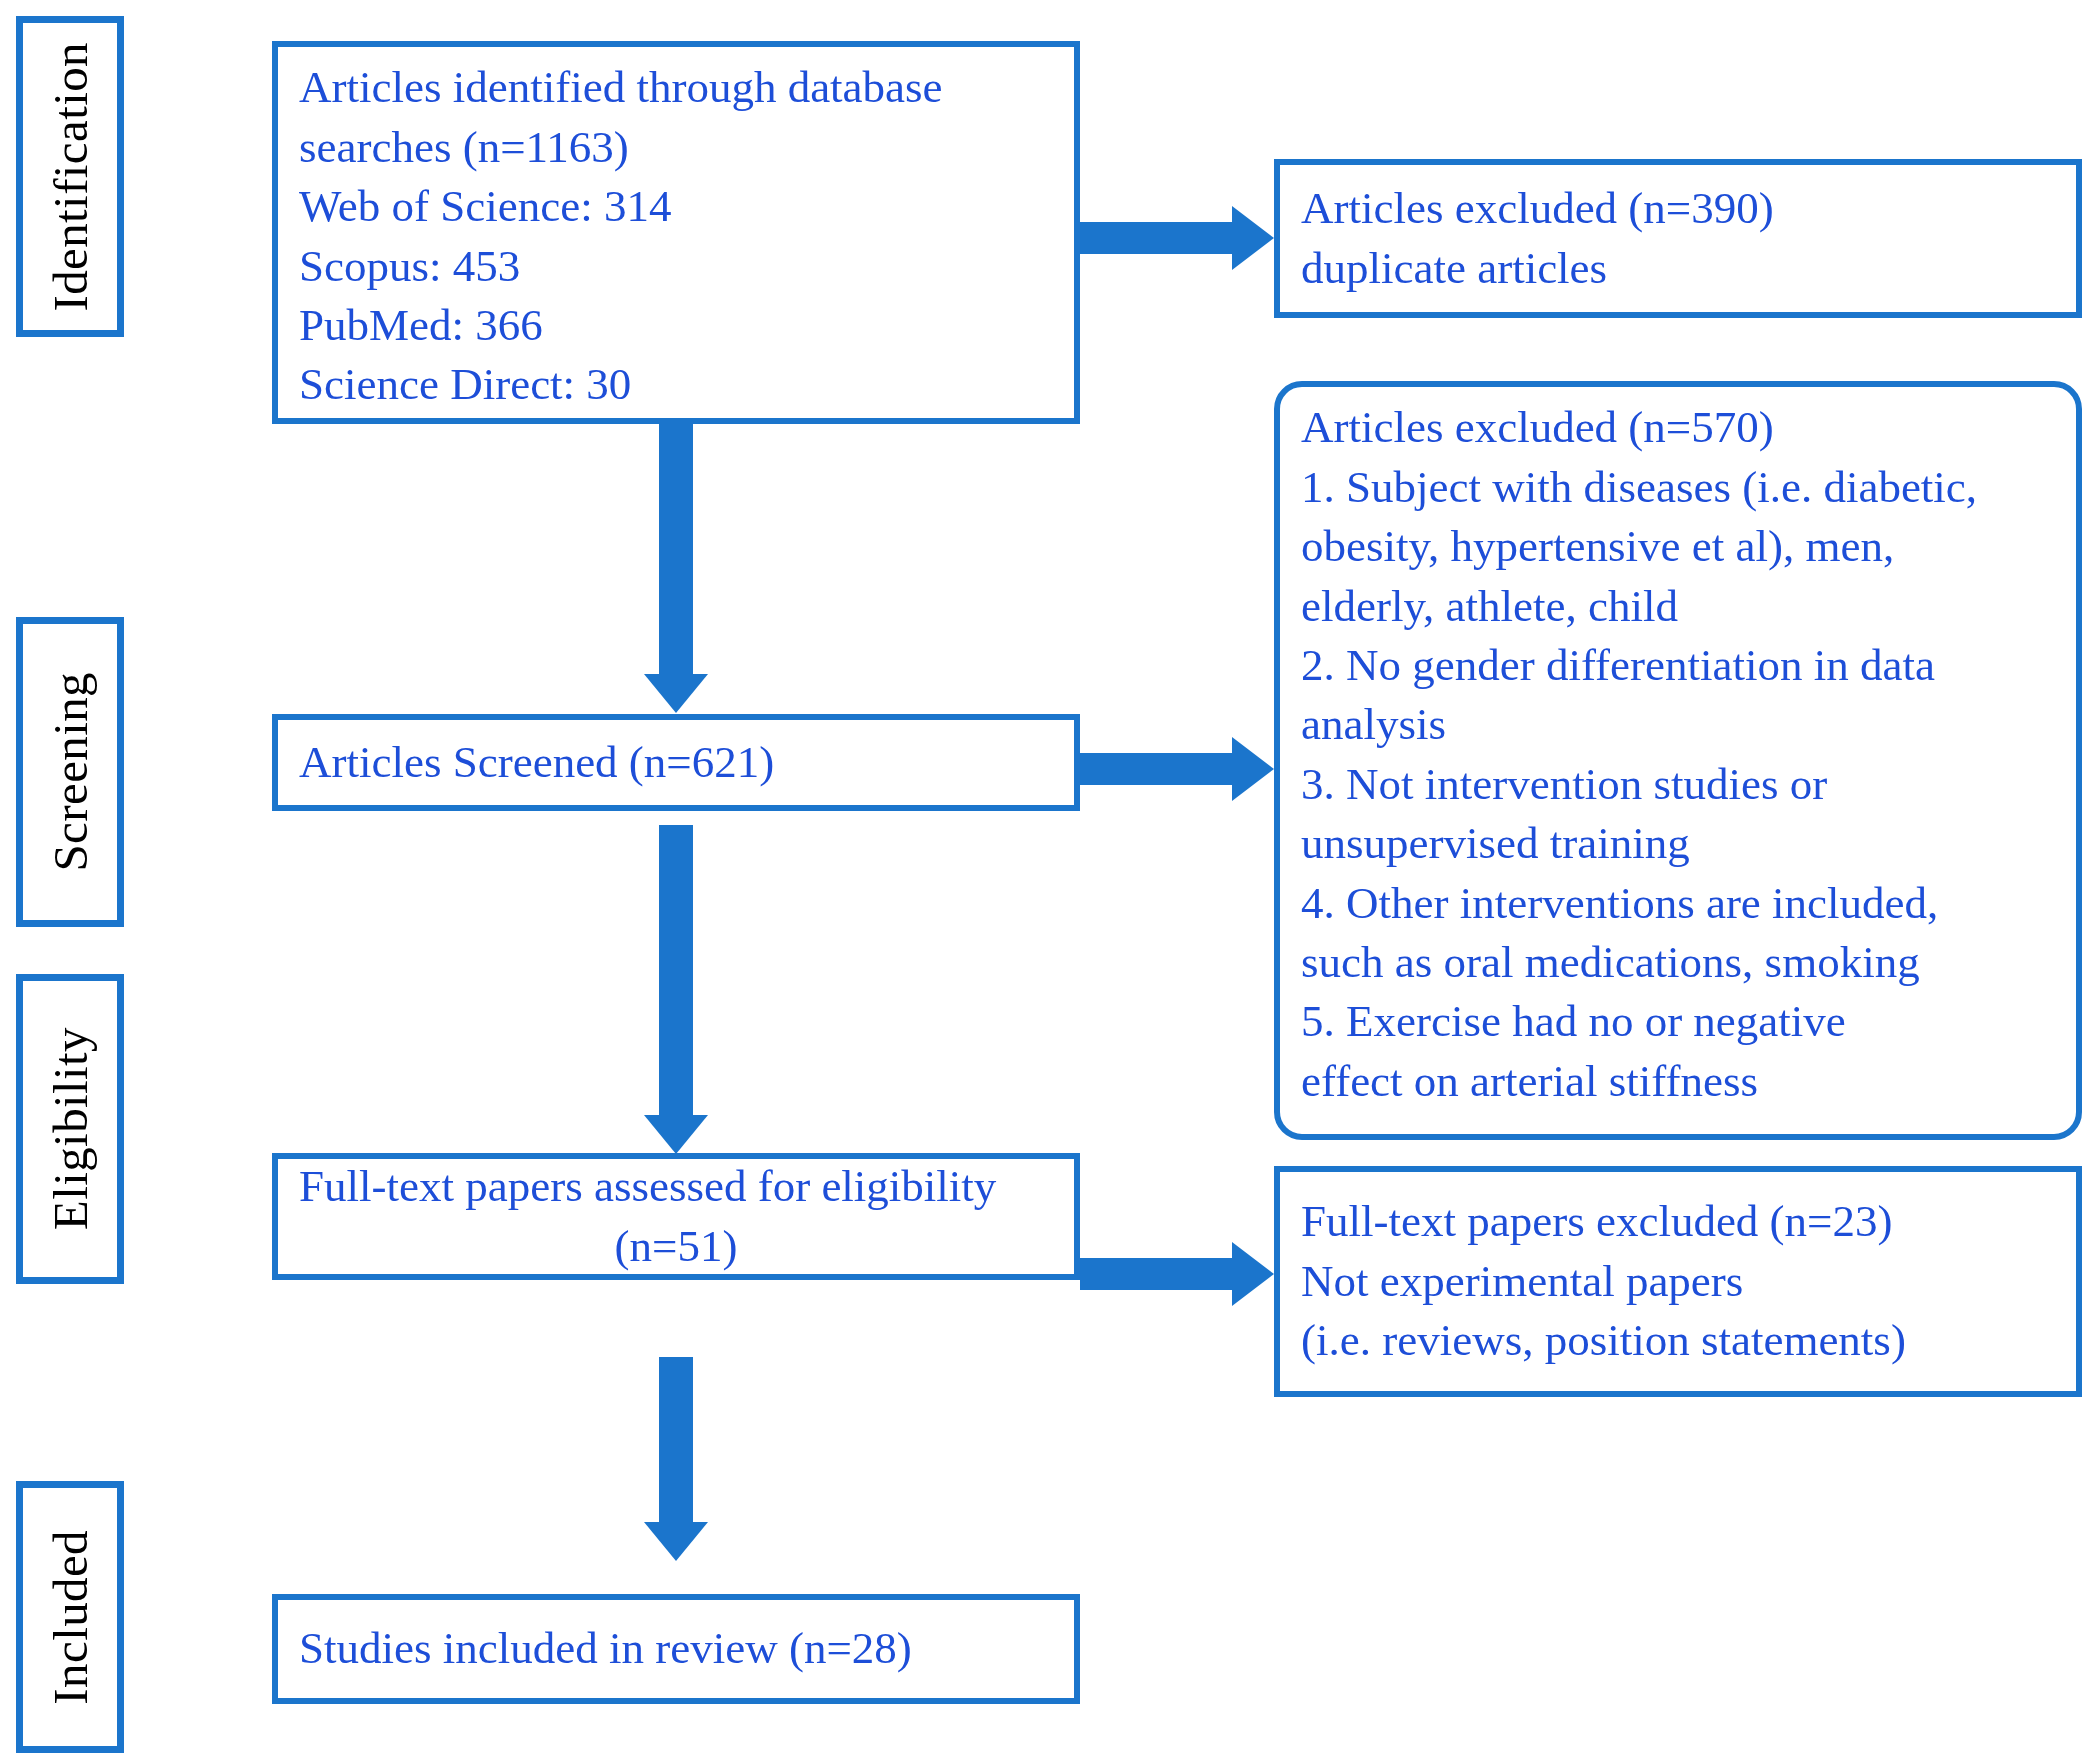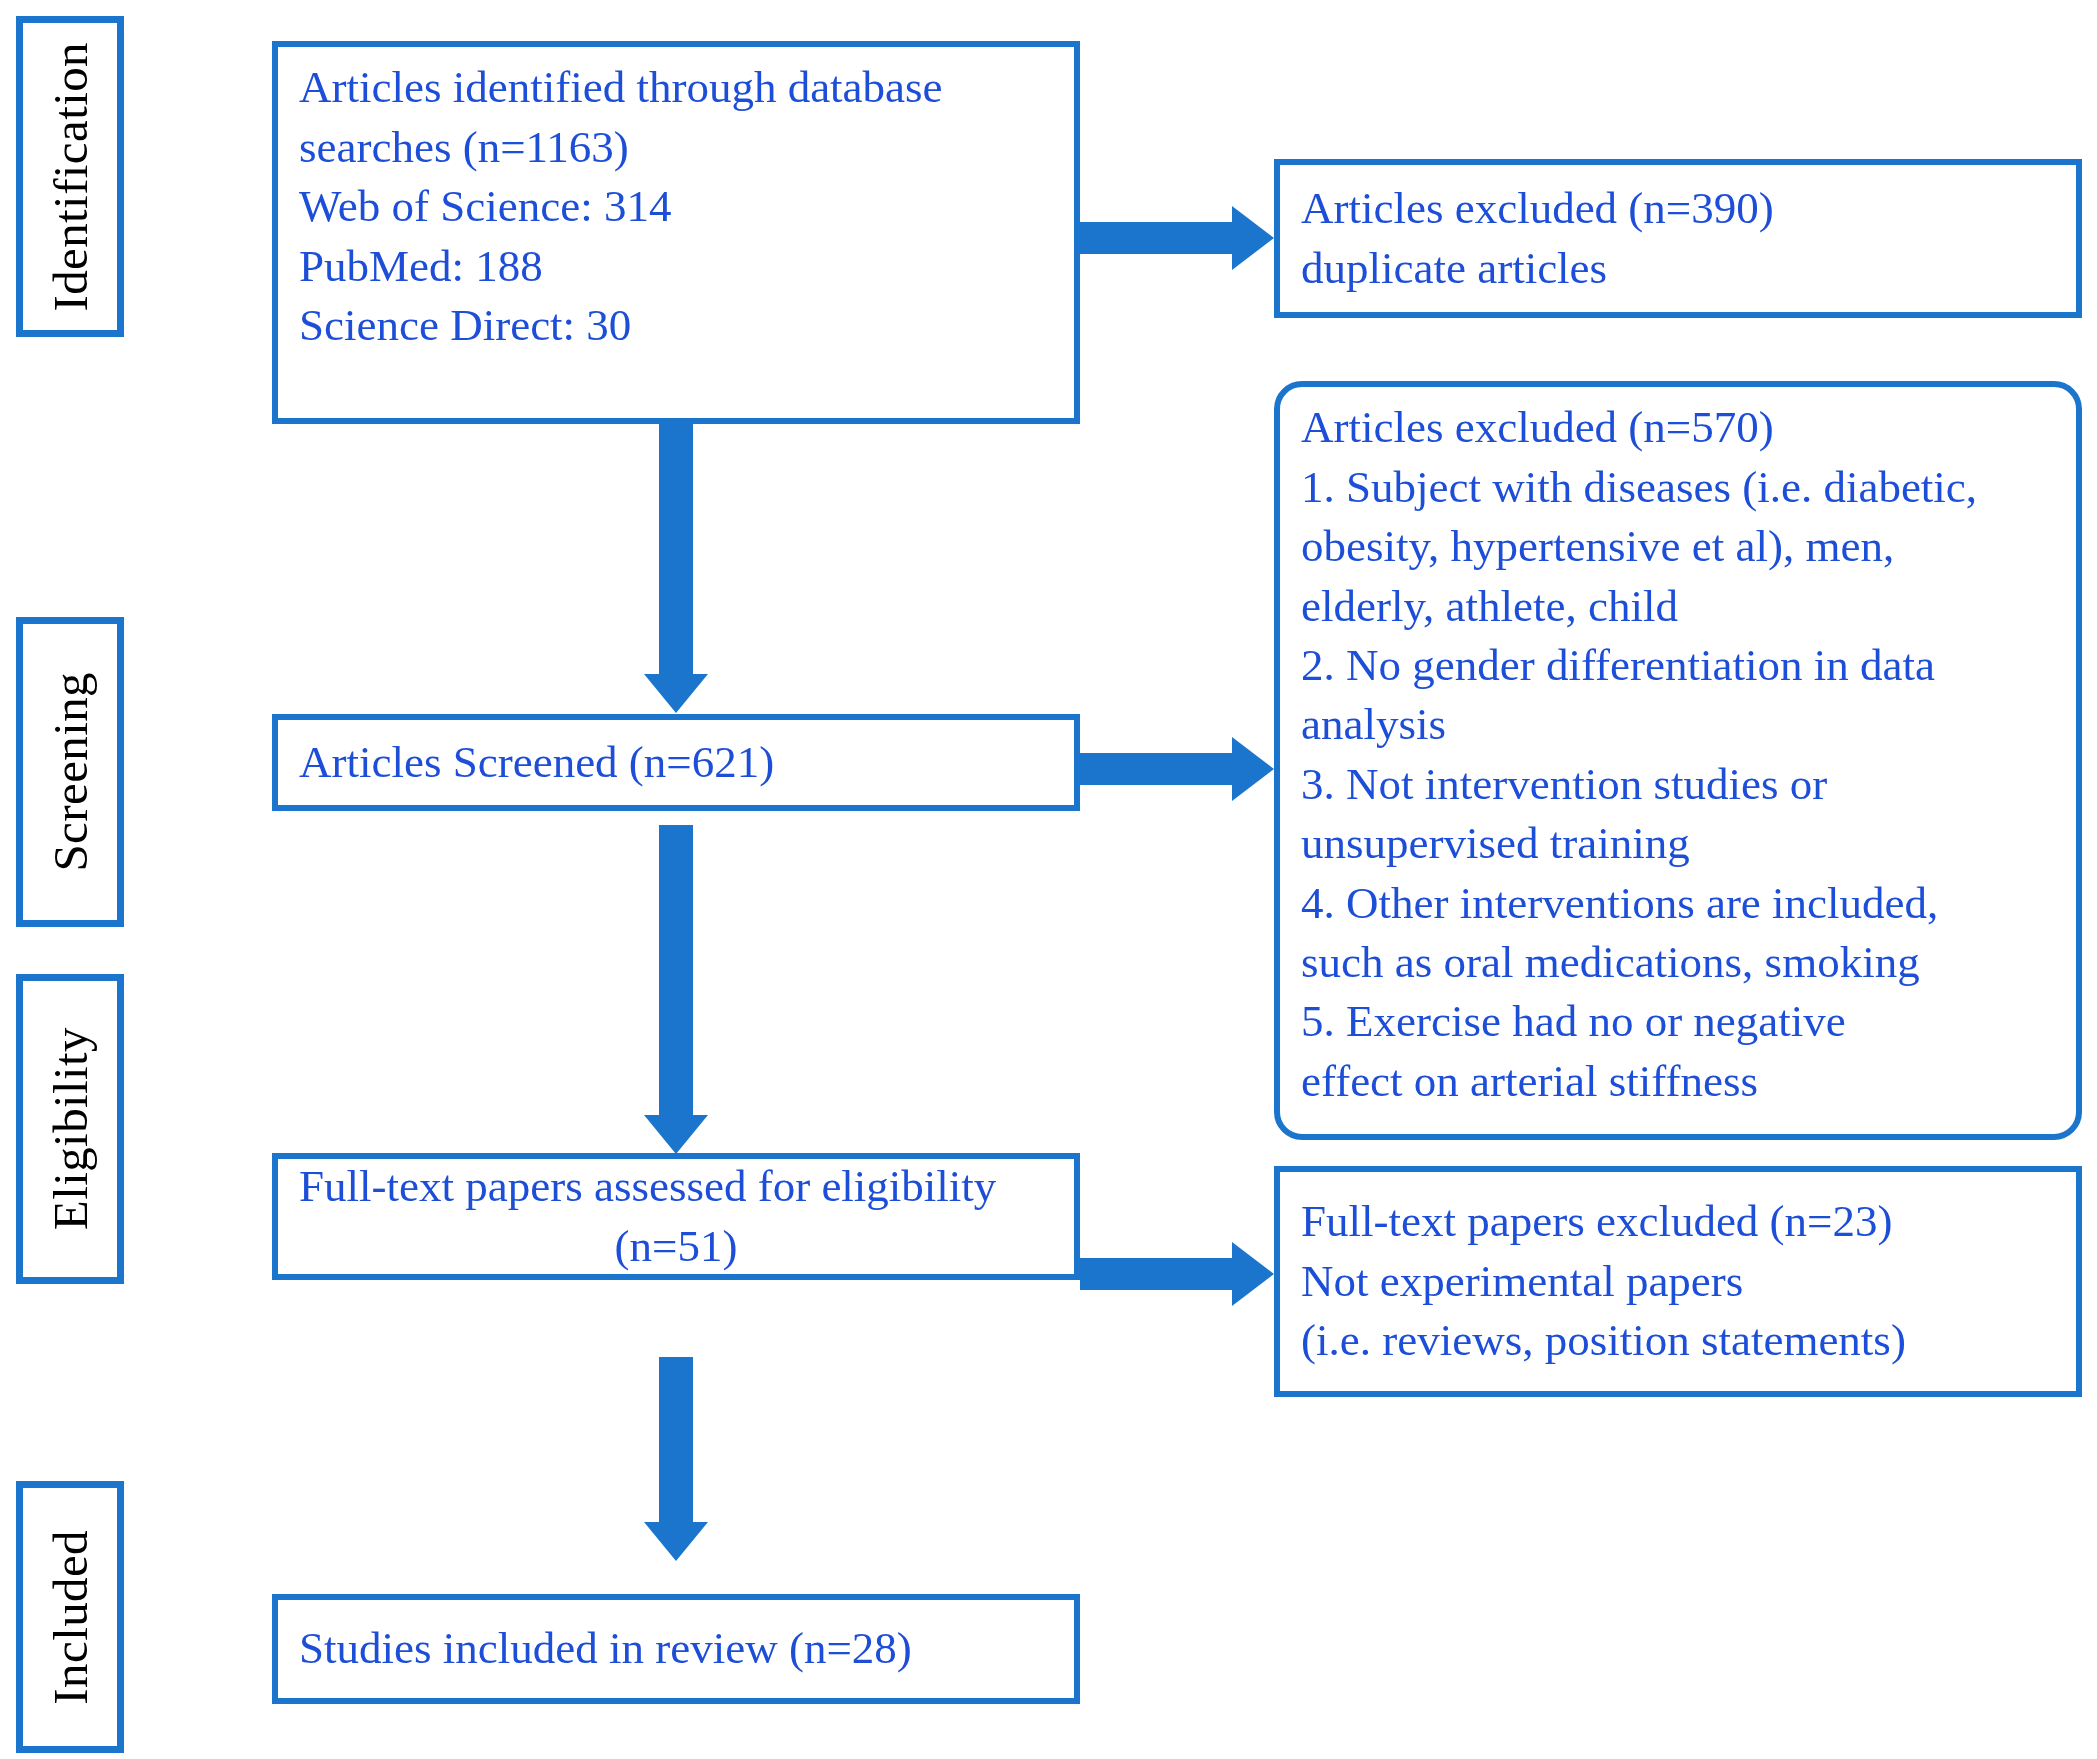--- a/index.html
+++ b/index.html
@@ -101,21 +101,22 @@
 
   <div class="stage-label" style="left:16px; top:1481px; width:108px; height:272px;">
     <span class="vtext">Included</span>
   </div>
 
   <div class="flow-box" style="left:272px; top:41px; width:808px; height:383px;">
     <div class="inner">
       <div>Articles identified through database</div>
       <div>searches  (n=1163)</div>
       <div>Web of Science: 314</div>
-      <div>PubMed: 188</div>
+      <div>Scopus: 453</div>
+      <div>PubMed: 366</div>
       <div>Science Direct: 30</div>
     </div>
   </div>
 
   <div class="flow-box vcenter" style="left:1274px; top:159px; width:808px; height:159px;">
     <div class="inner">
       <div>Articles excluded (n=390)</div>
       <div>duplicate articles</div>
     </div>
   </div>

